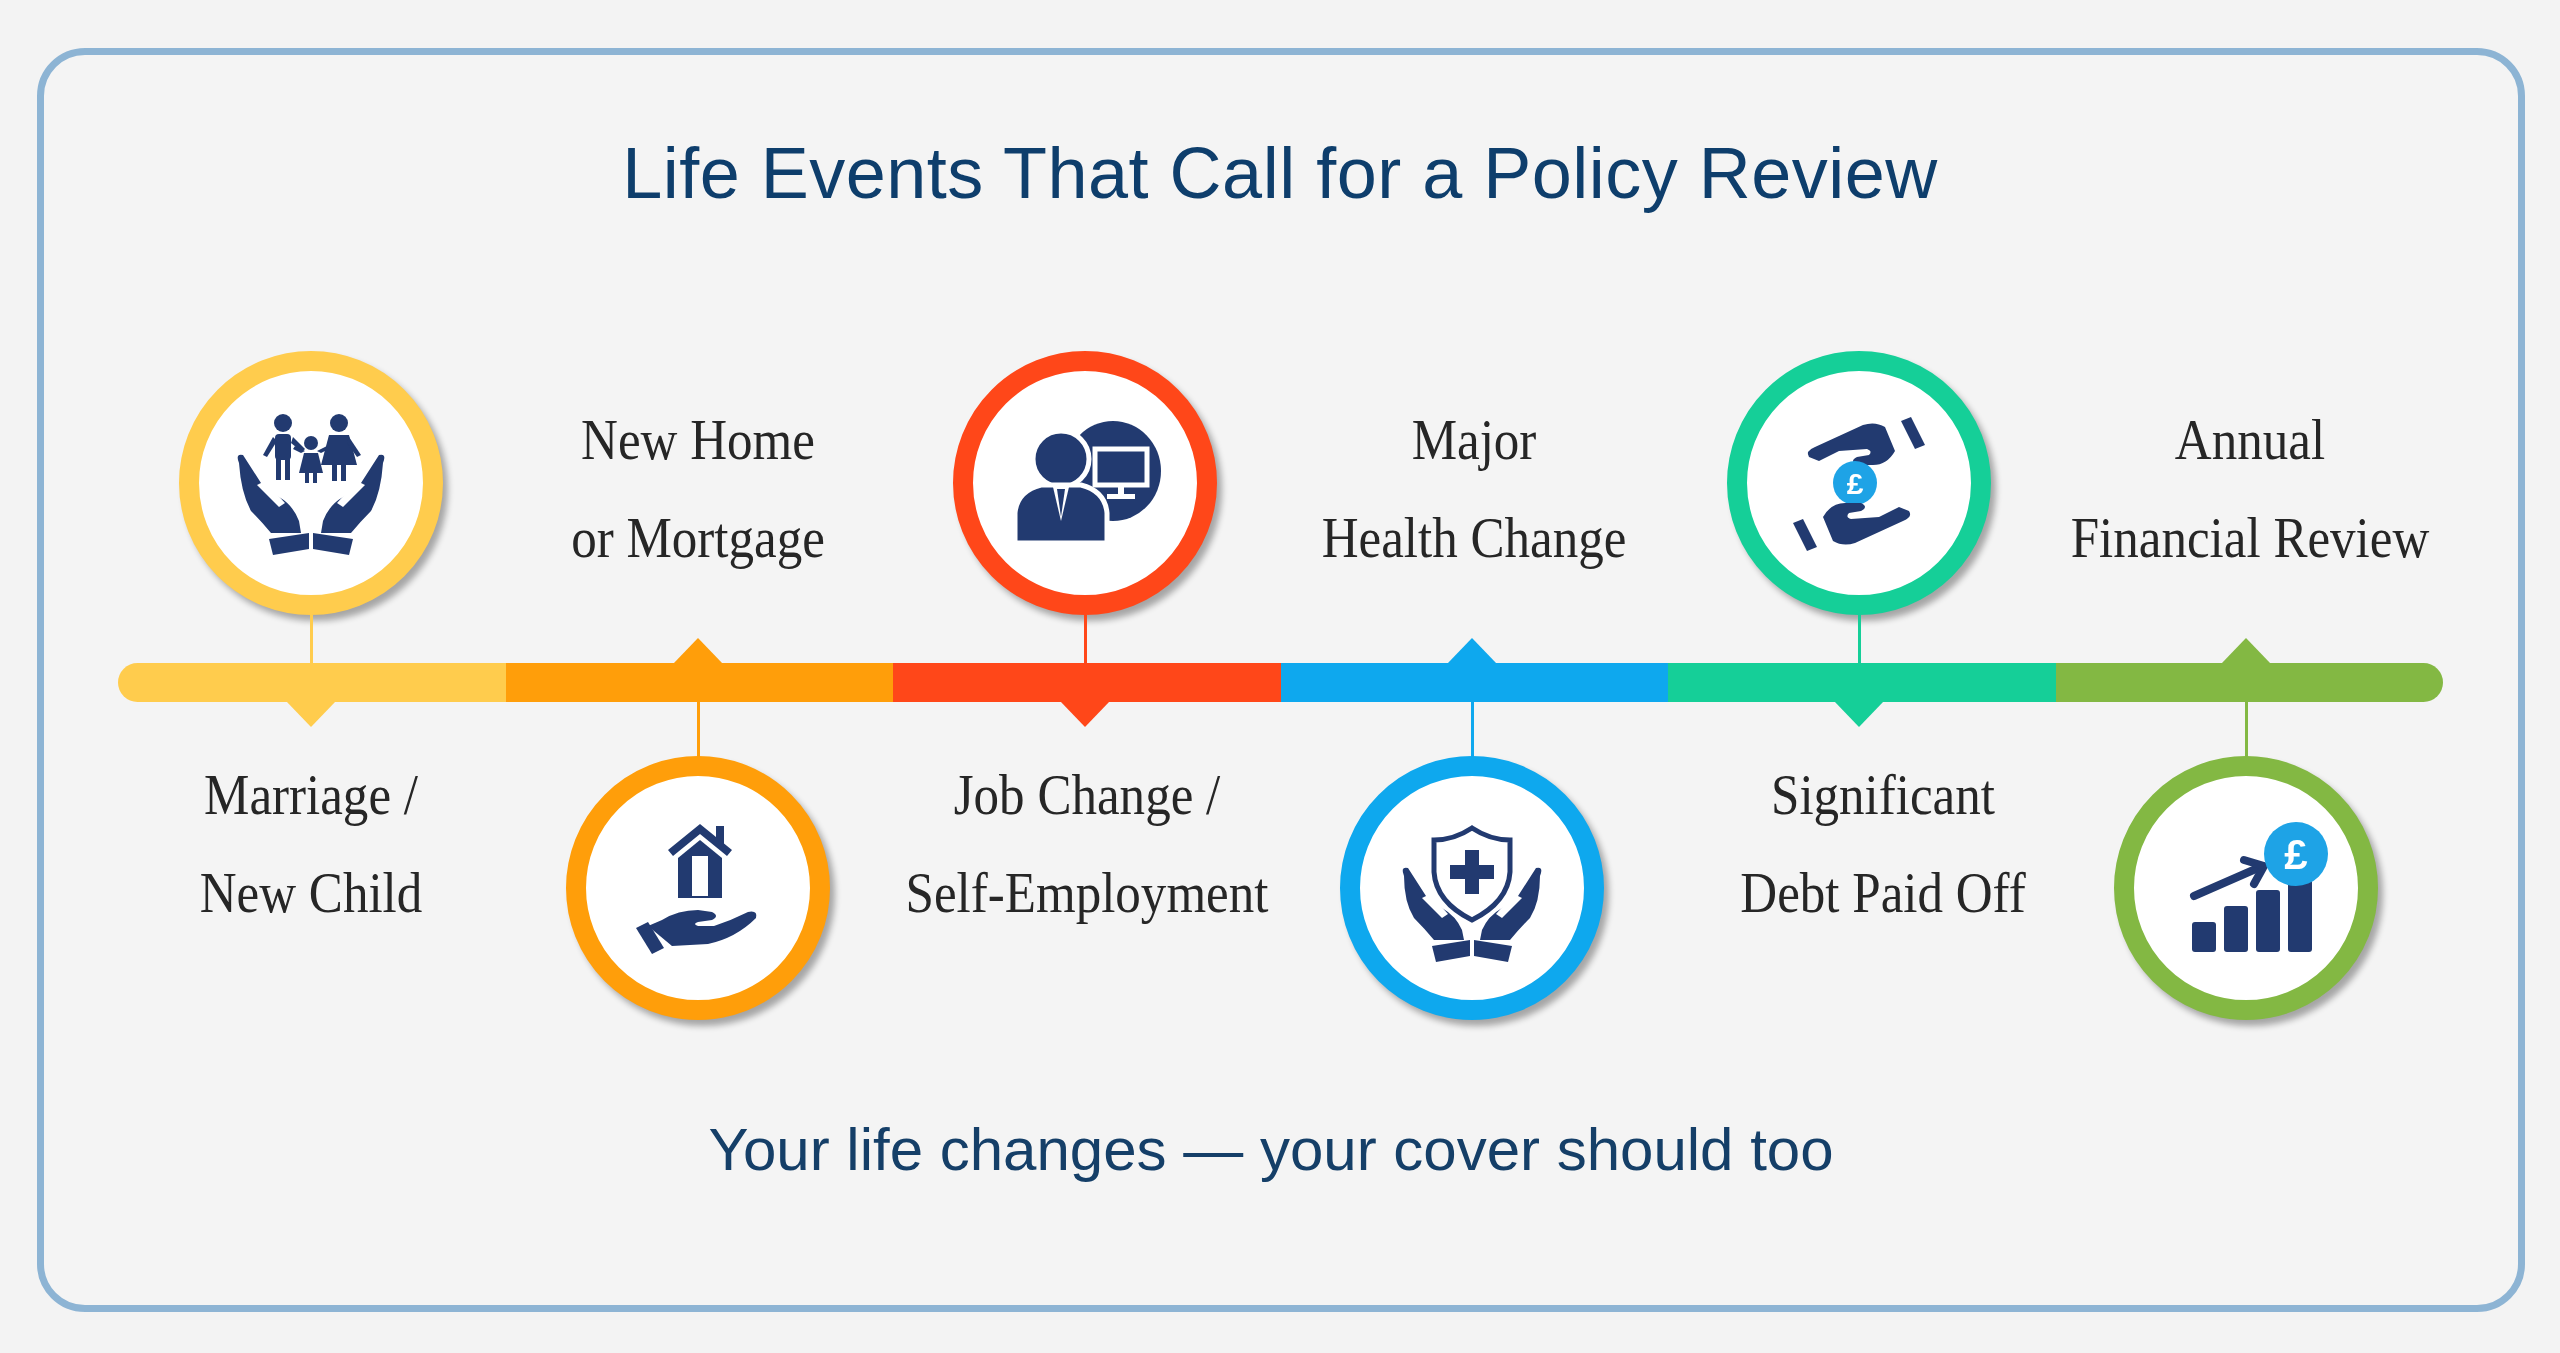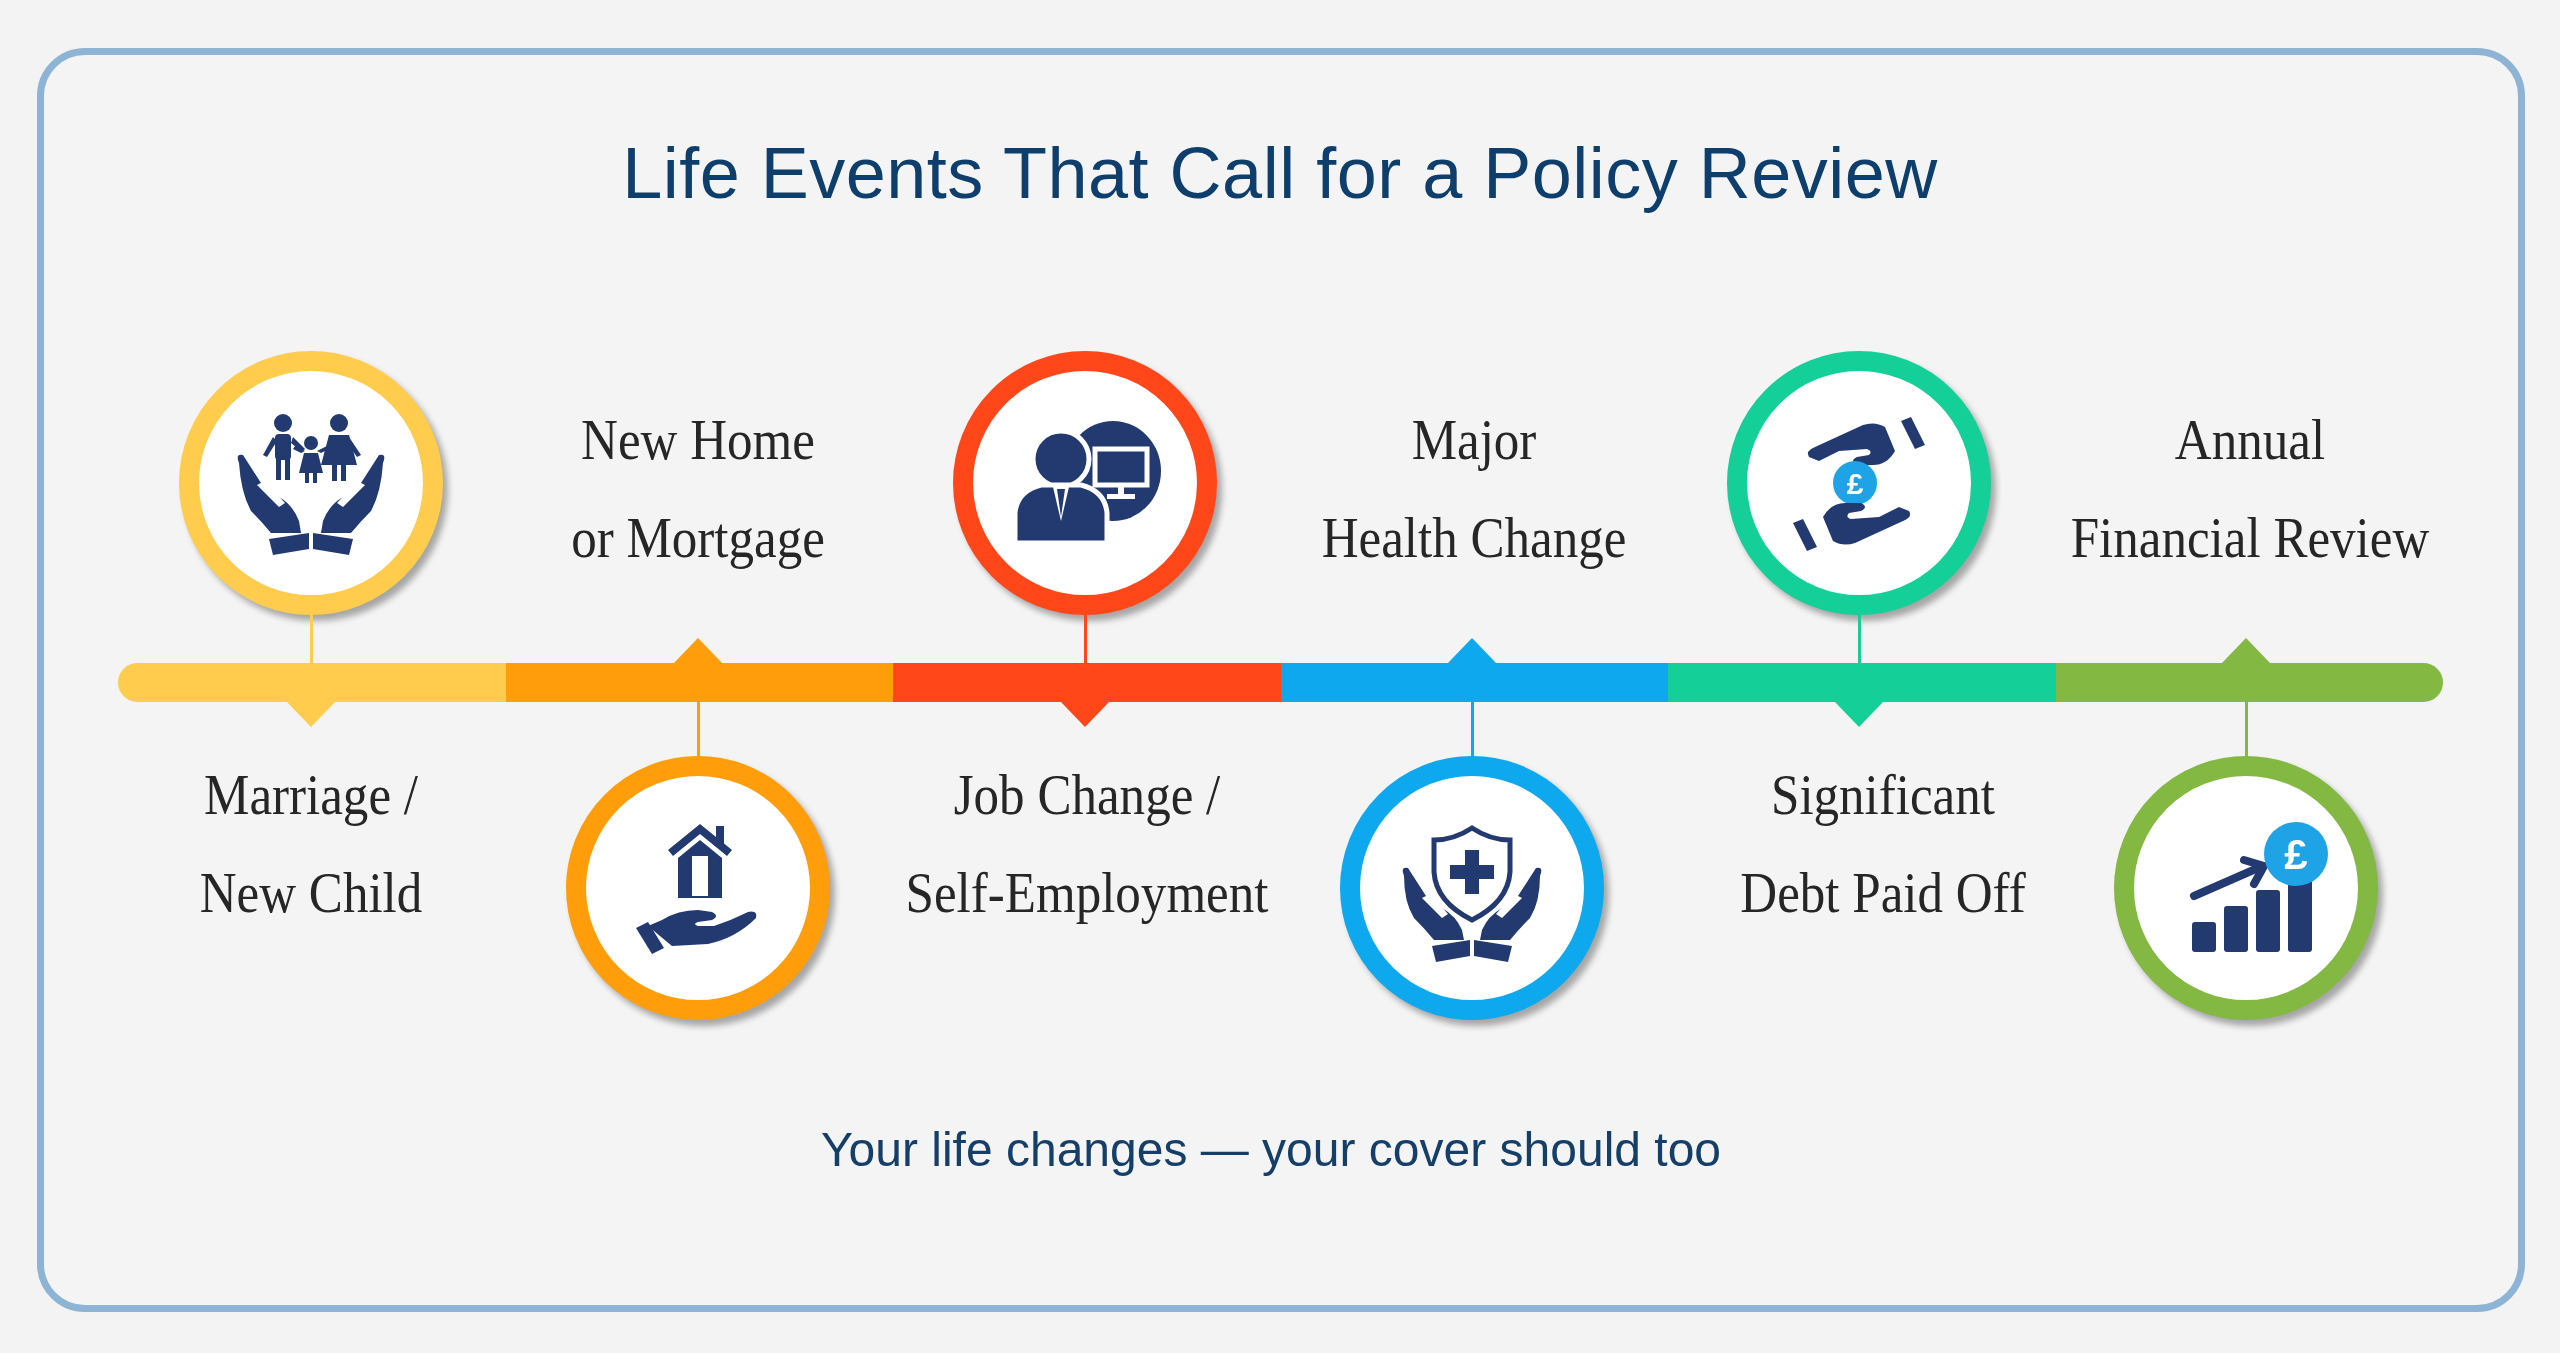--- a/index.html
+++ b/index.html
@@ -1,19 +1,19 @@
 <!DOCTYPE html>
 <html><head>
 <meta charset="utf-8">
 <style>
   html, body { margin:0; padding:0; }
   body { width:2560px; height:1353px; background:#f3f3f3; position:relative; overflow:hidden; font-family:"Liberation Sans", sans-serif; }
   .frame { position:absolute; left:37px; top:48px; width:2474px; height:1250px; border:7px solid #8db4d4; border-radius:48px; background:#f4f4f4; }
   .title { position:absolute; left:0; width:2560px; top:118px; text-align:center; font-family:"Liberation Sans", sans-serif; font-size:72px; line-height:110px; color:#0e3e6c; letter-spacing:0.5px; white-space:nowrap; }
-  .tagline { position:absolute; left:0; width:2542px; top:1112px; text-align:center; font-family:"Liberation Sans", sans-serif; font-size:48px; line-height:76px; color:#153f68; white-space:nowrap; }
+  .tagline { position:absolute; left:0; width:2542px; top:1112px; text-align:center; font-family:"Liberation Sans", sans-serif; font-size:60px; line-height:76px; color:#153f68; white-space:nowrap; }
   .bar { position:absolute; top:663px; height:39px; left:118px; width:2325px; display:flex; border-radius:20px; overflow:hidden; }
   .seg { flex:1 1 0; height:100%; }
   .event { position:absolute; top:0; left:0; width:0; height:0; }
   .ring { position:absolute; width:224px; height:224px; border-radius:50%; border:20px solid; background:#ffffff; box-shadow:5px 6px 6px rgba(0,0,0,0.32); }
   .ring svg { position:absolute; left:22px; top:22px; width:180px; height:180px; }
   .conn { position:absolute; width:3px; }
   .tri-down { position:absolute; width:0; height:0; border-left:25px solid transparent; border-right:25px solid transparent; border-top:26px solid; }
   .tri-up { position:absolute; width:0; height:0; border-left:25px solid transparent; border-right:25px solid transparent; border-bottom:26px solid; }
   .label { position:absolute; width:480px; text-align:center; font-family:"Liberation Serif", serif; font-size:58px; line-height:98px; color:#262626; white-space:nowrap; transform:scaleX(0.88); }
   .label span { display:block; }

